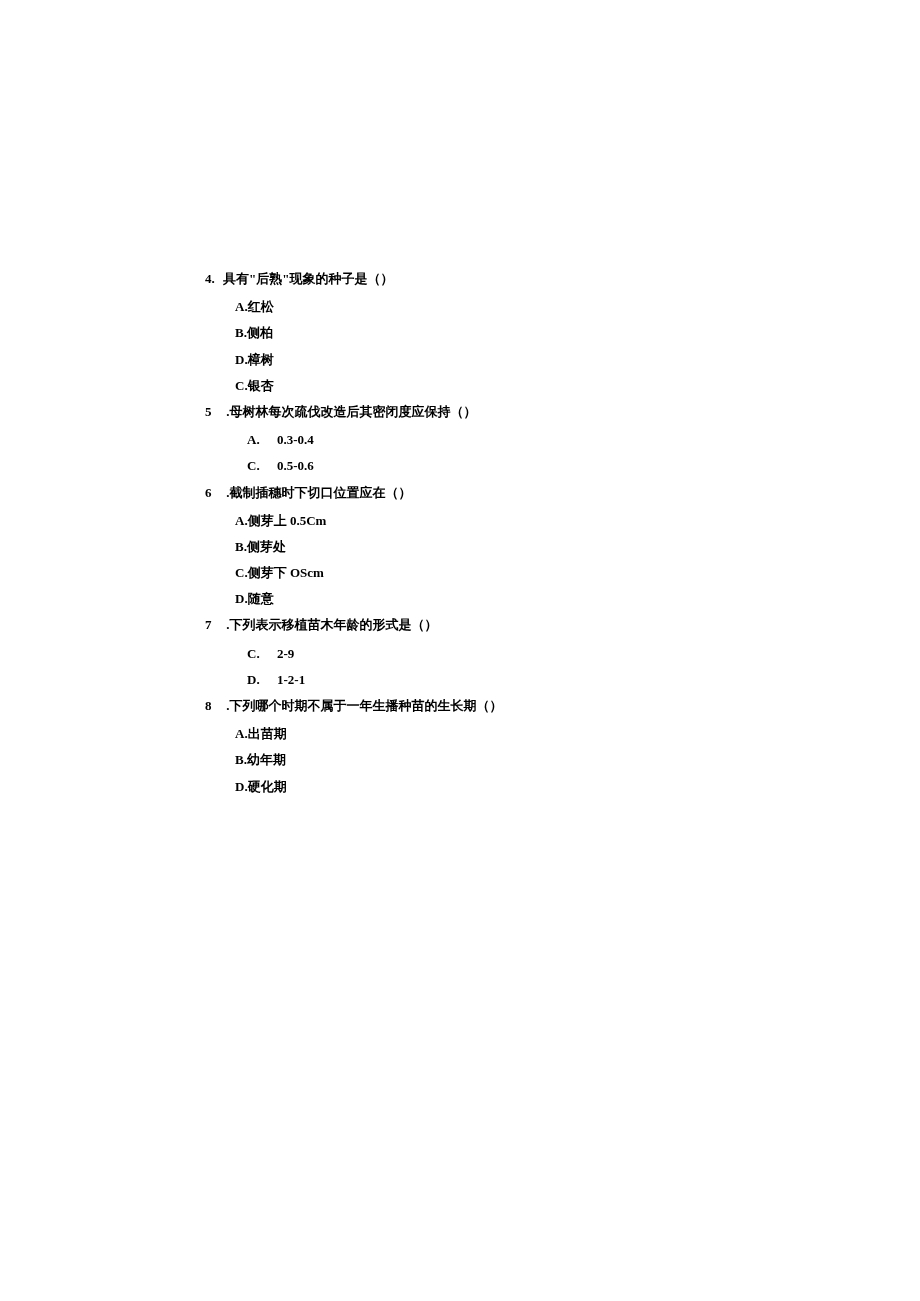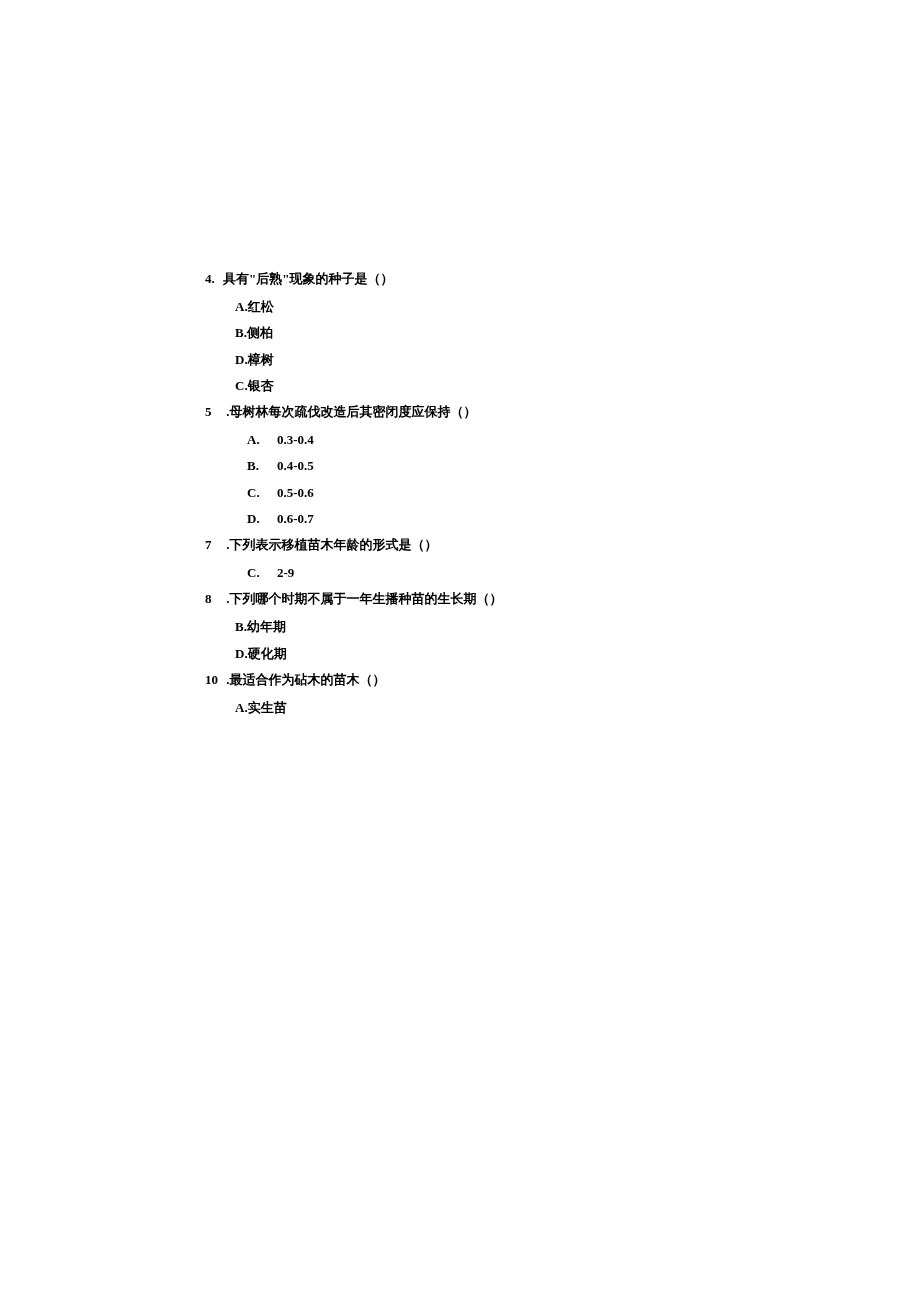--- a/index.html
+++ b/index.html
@@ -59,38 +59,41 @@
           <div class="opt"><span class="letter">A.</span><span>红松</span></div>
           <div class="opt"><span class="letter">B.</span><span>侧柏</span></div>
           <div class="opt"><span class="letter">D.</span><span>樟树</span></div>
           <div class="opt"><span class="letter">C.</span><span>银杏</span></div>
         </div>
       </div>
       <div class="question">
         <p class="q-stem"><span class="num">5</span><span> .母树林每次疏伐改造后其密闭度应保持（）</span></p>
         <div class="options inset-wide">
           <div class="opt"><span class="letter">A.</span><span>0.3-0.4</span></div>
-          <div class="opt"><span class="letter">B.</span><span>0.4-0.5</span></div>
           <div class="opt"><span class="letter">C.</span><span>0.5-0.6</span></div>
-          <div class="opt"><span class="letter">D.</span><span>0.6-0.7</span></div>
+        </div>
+      </div>
+      <div class="question">
+        <p class="q-stem"><span class="num">6</span><span> .截制插穗时下切口位置应在（）</span></p>
+        <div class="options">
+          <div class="opt"><span class="letter">A.</span><span>侧芽上 0.5Cm</span></div>
+          <div class="opt"><span class="letter">B.</span><span>侧芽处</span></div>
+          <div class="opt"><span class="letter">C.</span><span>侧芽下 OScm</span></div>
+          <div class="opt"><span class="letter">D.</span><span>随意</span></div>
         </div>
       </div>
       <div class="question">
         <p class="q-stem"><span class="num">7</span><span> .下列表示移植苗木年龄的形式是（）</span></p>
         <div class="options inset-wide">
           <div class="opt"><span class="letter">C.</span><span>2-9</span></div>
+          <div class="opt"><span class="letter">D.</span><span>1-2-1</span></div>
         </div>
       </div>
       <div class="question">
         <p class="q-stem"><span class="num">8</span><span> .下列哪个时期不属于一年生播种苗的生长期（）</span></p>
         <div class="options">
+          <div class="opt"><span class="letter">A.</span><span>出苗期</span></div>
           <div class="opt"><span class="letter">B.</span><span>幼年期</span></div>
           <div class="opt"><span class="letter">D.</span><span>硬化期</span></div>
-        </div>
-      </div>
-      <div class="question">
-        <p class="q-stem"><span class="num">10</span><span> .最适合作为砧木的苗木（）</span></p>
-        <div class="options">
-          <div class="opt"><span class="letter">A.</span><span>实生苗</span></div>
         </div>
       </div>
     </div>
 </div>
 
 </body></html>

